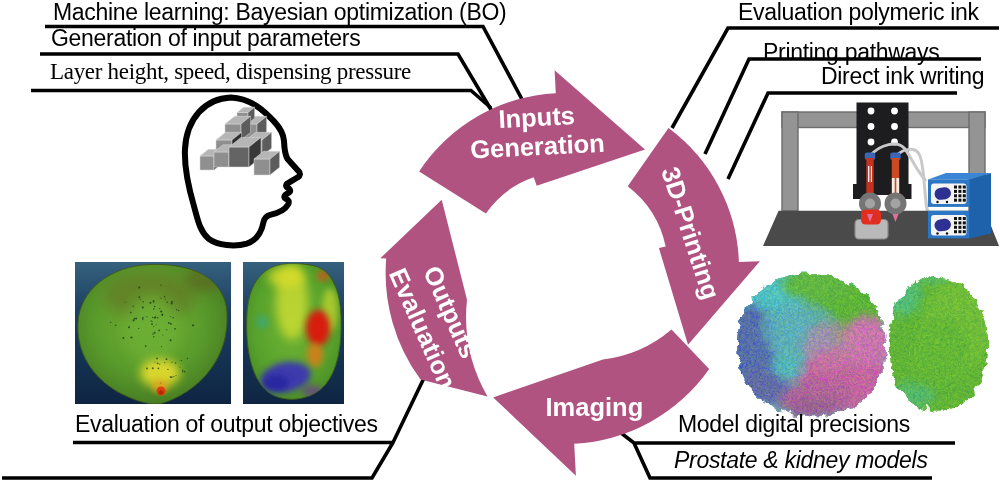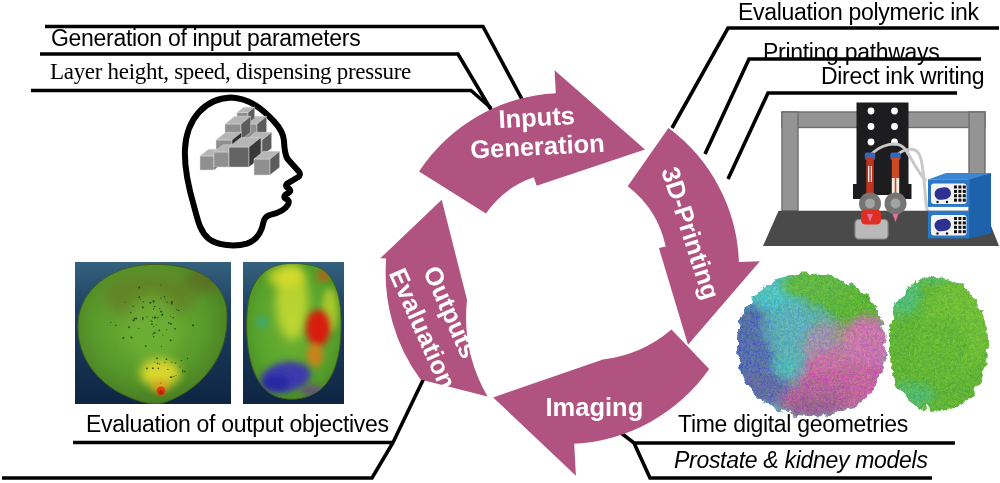--- a/index.html
+++ b/index.html
@@ -372,20 +372,21 @@
         <rect x="958.4" y="221.4" width="3" height="3"></rect>
         <rect x="962.8" y="221.4" width="3" height="3"></rect>
         <rect x="954.0" y="225.8" width="3" height="3"></rect>
         <rect x="958.4" y="225.8" width="3" height="3"></rect>
         <rect x="962.8" y="225.8" width="3" height="3"></rect>
         <rect x="954.0" y="230.2" width="3" height="3"></rect>
         <rect x="958.4" y="230.2" width="3" height="3"></rect>
         <rect x="962.8" y="230.2" width="3" height="3"></rect>
       </g>
 </svg>
+<div class="lbl" style="left:53px;top:1px;">Machine learning: Bayesian optimization (BO)</div>
 <div class="lbl" style="left:51px;top:27px;">Generation of input parameters</div>
 <div class="lbl" style="left:50px;top:60px;font-family:Liberation Serif, serif;">Layer height, speed, dispensing pressure</div>
 <div class="lbl" style="left:738px;top:1px;">Evaluation polymeric ink</div>
 <div class="lbl" style="left:763px;top:41px;">Printing pathways</div>
 <div class="lbl" style="left:821px;top:65px;">Direct ink writing</div>
-<div class="lbl" style="left:678px;top:413px;">Time digital geometries</div>
+<div class="lbl" style="left:678px;top:413px;">Model digital precisions</div>
 <div class="lbl" style="left:674px;top:449px;font-style:italic;">Prostate &amp; kidney models</div>
-<div class="lbl" style="left:86px;top:413px;text-align:right;">Evaluation of output objectives</div>
+<div class="lbl" style="left:75px;top:413px;text-align:right;">Evaluation of output objectives</div>
 </div>
 </body></html>

